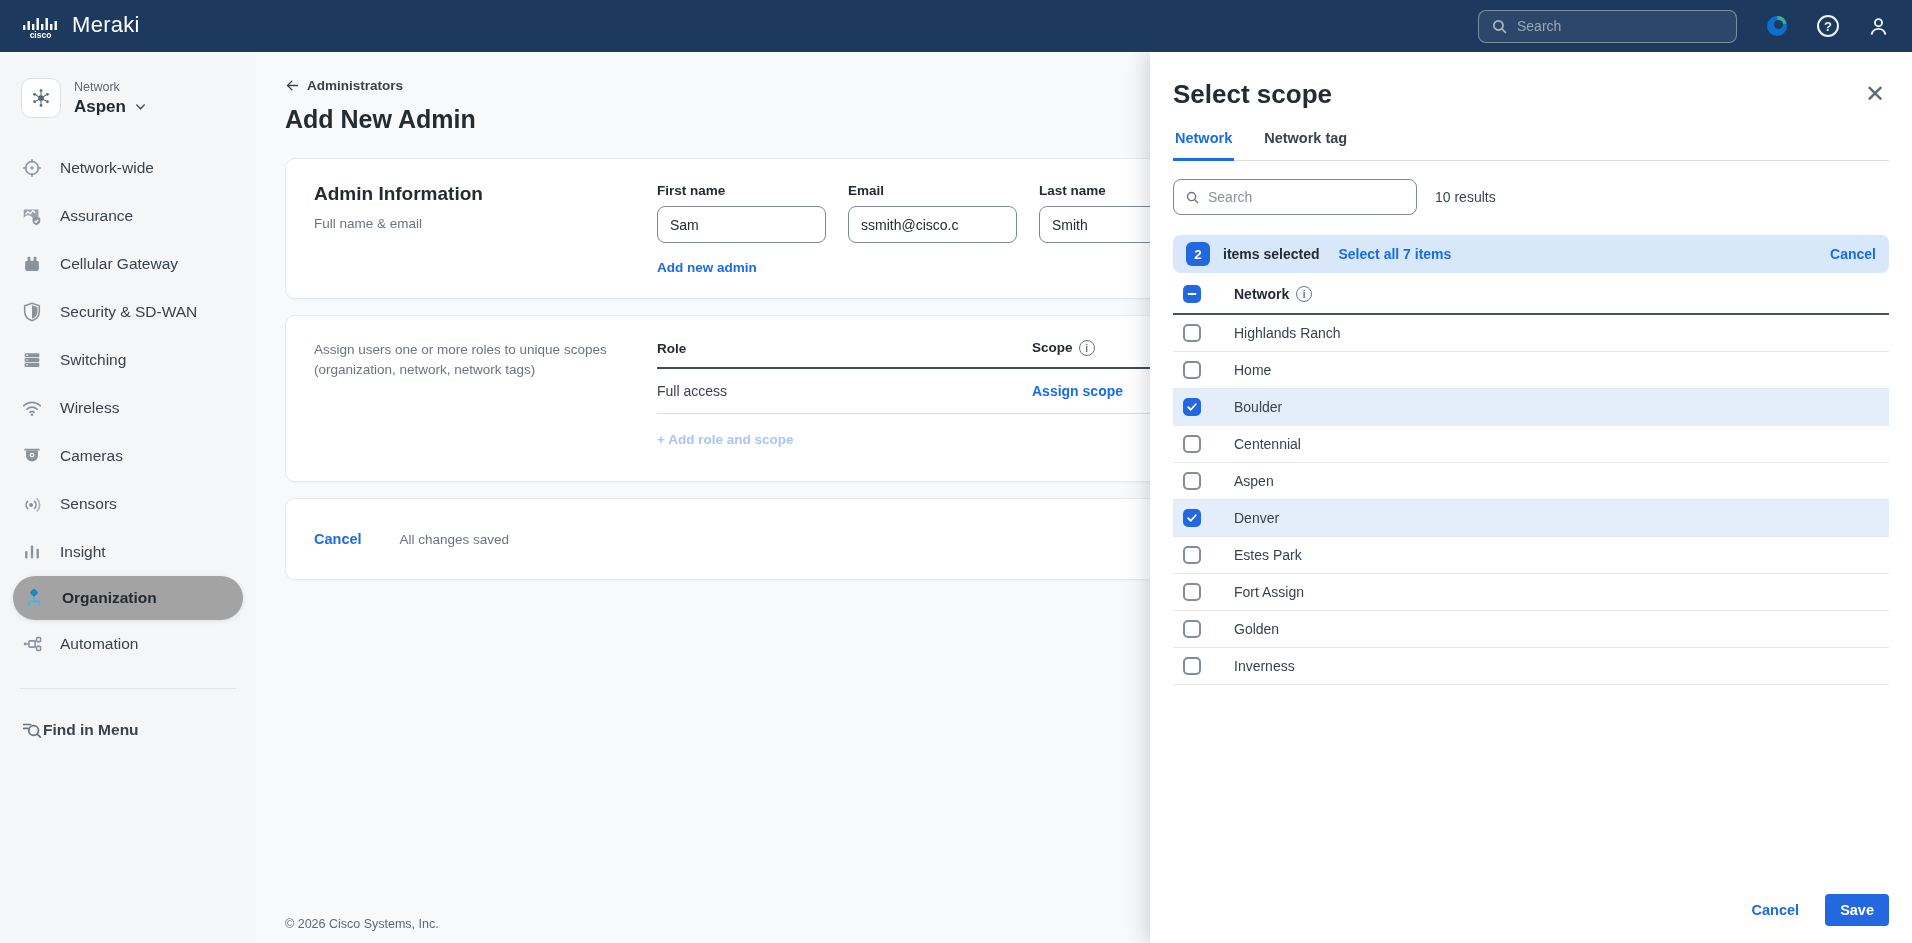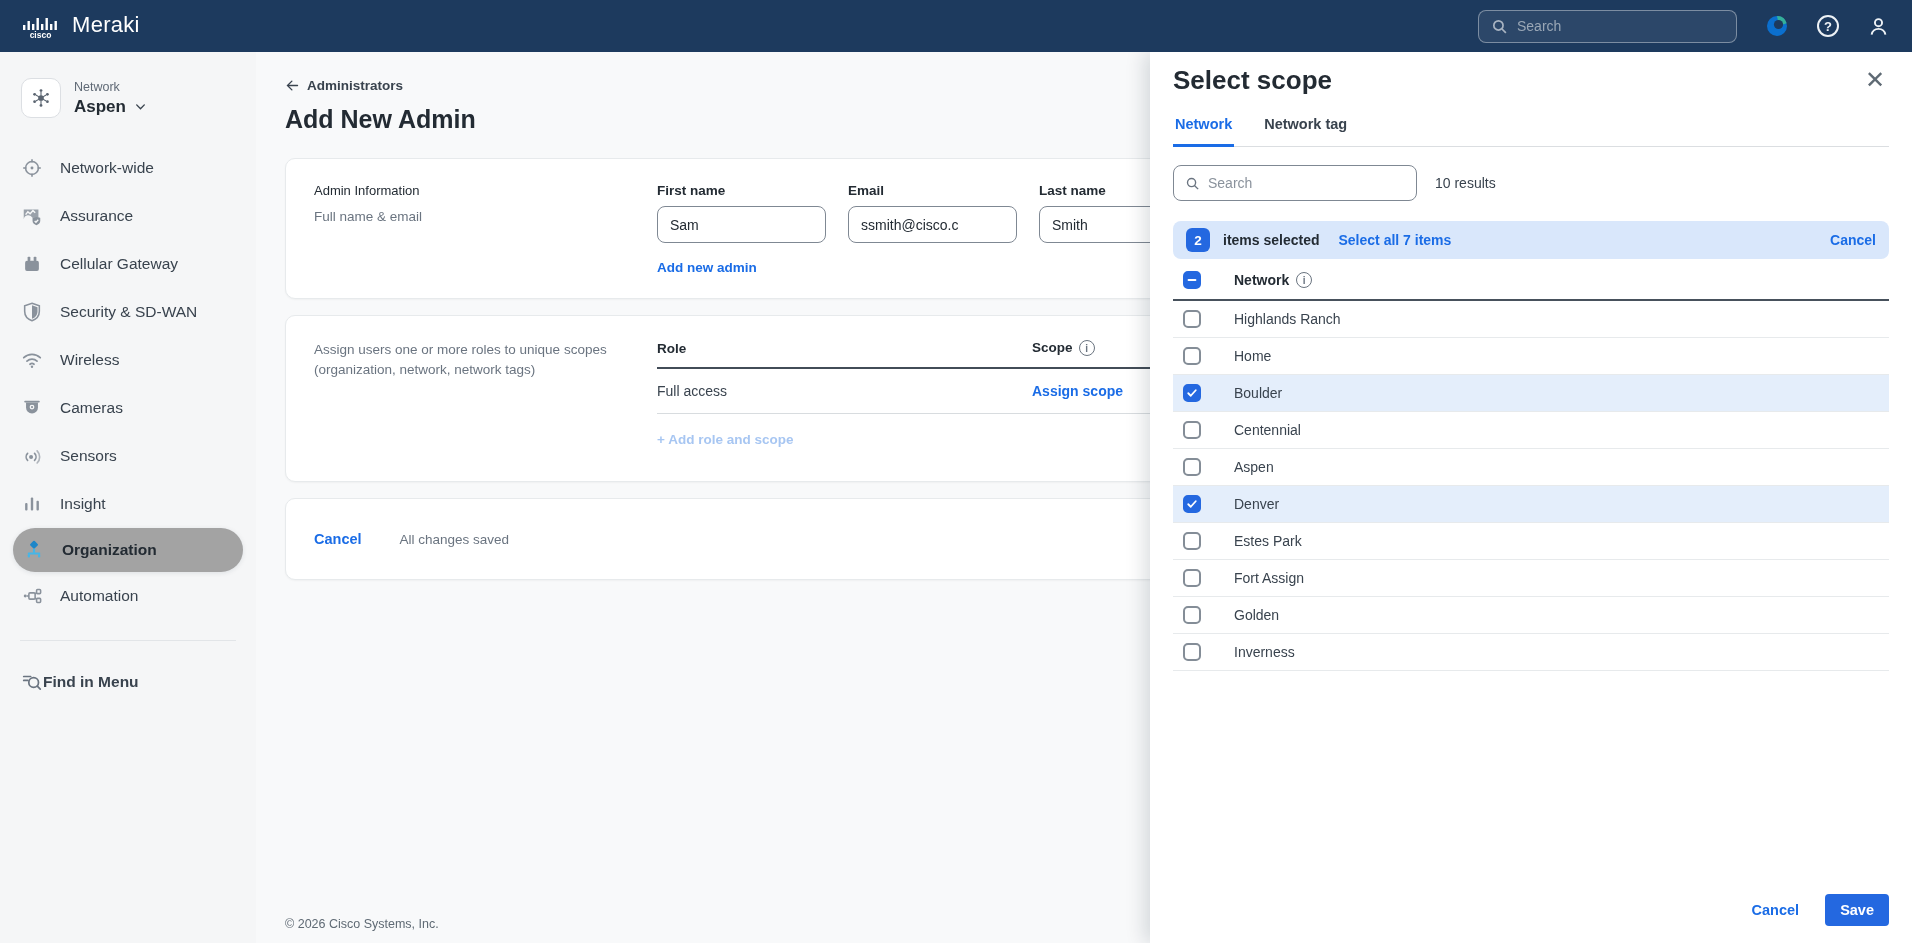--- a/index.html
+++ b/index.html
@@ -47,21 +47,21 @@
   .find-menu .nav-ic{width:22px;color:#6a7480}
 
   
   .main{position:absolute;left:256px;top:52px;right:0;bottom:0;background:#f8f9fa;padding:26px 0 0 29px}
   .breadcrumb{display:inline-flex;align-items:center;gap:7px;font-size:13.5px;font-weight:bold;color:var(--ink2);text-decoration:none;cursor:pointer}
   .page-title{font-size:25px;font-weight:bold;color:var(--ink);margin:8px 0 24px}
   .card{width:1585px;background:#fff;border:1px solid var(--border);border-radius:10px;box-shadow:0 1px 2px rgba(0,0,0,.04)}
   .card + .card{margin-top:16px}
   .card-admin{height:141px;padding:24px 28px;display:flex}
   .card-left{width:343px;flex:0 0 343px}
-  .card-title{font-size:13px;font-weight:normal;color:var(--ink);margin-bottom:9px}
+  .card-title{font-size:19px;font-weight:bold;color:var(--ink);margin-bottom:9px}
   .card-sub{font-size:13.5px;color:var(--muted);line-height:1.5;max-width:300px}
   .form-area{flex:1}
   .fields{display:flex;gap:22px}
   .field label{display:block;font-size:13.5px;font-weight:bold;color:var(--ink);margin-bottom:8px}
   .field input{width:169px;height:37px;border:1.5px solid var(--input-border);border-radius:8px;padding:0 12px;font-size:14px;font-family:inherit;color:var(--ink);outline:none;background:#fff}
   .link{color:var(--link);font-weight:bold;text-decoration:none;cursor:pointer}
   .add-admin{display:inline-block;font-size:13.5px;margin-top:17px}
   .card-role{height:167px;padding:24px 28px;display:flex}
   .role-table{flex:1;min-width:0}
   .rt-head{display:flex;align-items:center;padding-bottom:11px;border-bottom:2px solid #424c57;font-size:13.5px;font-weight:bold;color:var(--ink)}
@@ -70,21 +70,21 @@
   .rt-row{display:flex;align-items:center;padding:14px 0;border-bottom:1px solid #d8dcdf;font-size:14px;color:var(--ink2)}
   .rt-row .link{font-size:14px}
   .add-role{display:inline-block;font-size:13.5px;font-weight:bold;color:#a7c6f2;margin-top:18px;cursor:pointer;text-decoration:none}
   .card-actions{height:82px;display:flex;align-items:center;padding:0 28px;gap:38px}
   .cancel-link{font-size:14.5px}
   .saved-status{font-size:13.5px;color:var(--muted)}
   .copyright{position:absolute;left:29px;bottom:12px;font-size:12.5px;color:#5f6a74}
 
   
   .panel{position:absolute;top:52px;right:0;width:762px;bottom:0;background:#fff;box-shadow:-6px 0 18px rgba(10,25,45,.14);padding:0 23px;z-index:20}
-  .panel-head{margin-top:12px;display:flex;align-items:center;justify-content:space-between}
+  .panel-head{margin-top:26px;display:flex;align-items:center;justify-content:space-between}
   .panel-title{font-size:26px;font-weight:bold;color:var(--ink)}
   .panel-close{background:none;border:none;font-size:24px;color:#5f6a74;cursor:pointer;line-height:1;padding:4px}
   .tabs{margin-top:20px;display:flex;gap:28px;border-bottom:1px solid #dbdee1}
   .tab{background:none;border:none;font-family:inherit;font-size:14.5px;font-weight:bold;color:var(--ink2);padding:0 2px 12px;cursor:pointer;border-bottom:3px solid transparent;margin-bottom:-1px}
   .tab.active{color:var(--link);border-bottom-color:var(--link)}
   .search-row{margin-top:18px;display:flex;align-items:center;gap:18px}
   .panel-search{width:244px;height:36px;border:1.5px solid var(--input-border);border-radius:8px;display:flex;align-items:center;gap:8px;padding:0 11px;color:#6a7480}
   .panel-search input{flex:1;border:none;outline:none;font-size:14px;font-family:inherit;color:var(--ink);min-width:0}
   .panel-search input::placeholder{color:#8a929c}
   .results-count{font-size:14px;color:var(--ink2)}
@@ -233,20 +233,35 @@
       <span class="nav-ic">
         <svg width="22" height="22" viewBox="0 0 24 24">
             <path d="M12 2.5l8 2.8v6c0 5.2-3.4 8.7-8 10.2-4.6-1.5-8-5-8-10.2v-6z" fill="none" stroke="currentColor" stroke-width="1.7"></path>
             <path d="M12 4.6v14.8c3.5-1.3 6-4 6-8.3V6.7z" fill="currentColor"></path>
           </svg>
       </span>
       <span>Security &amp; SD-WAN</span>
     </li>
     <li class="nav-item">
       <span class="nav-ic">
+        <svg width="22" height="22" viewBox="0 0 24 24" fill="currentColor">
+            <rect x="4" y="4.5" width="16" height="4.4" rx="1"></rect>
+            <rect x="4" y="9.8" width="16" height="4.4" rx="1"></rect>
+            <rect x="4" y="15.1" width="16" height="4.4" rx="1"></rect>
+            <g fill="#f5f6f7">
+              <circle cx="6.6" cy="6.7" r=".9"></circle>
+              <circle cx="6.6" cy="12" r=".9"></circle>
+              <circle cx="6.6" cy="17.3" r=".9"></circle>
+            </g>
+          </svg>
+      </span>
+      <span>Switching</span>
+    </li>
+    <li class="nav-item">
+      <span class="nav-ic">
         <svg width="22" height="22" viewBox="0 0 24 24" fill="none" stroke="currentColor" stroke-width="1.9" stroke-linecap="round">
             <path d="M3 9.5a13 13 0 0 1 18 0"></path>
             <path d="M6.5 13.2a8.3 8.3 0 0 1 11 0"></path>
             <path d="M9.8 16.6a3.6 3.6 0 0 1 4.4 0"></path>
             <circle cx="12" cy="19.3" r="1.3" fill="currentColor" stroke="none"></circle>
           </svg>
       </span>
       <span>Wireless</span>
     </li>
     <li class="nav-item">

